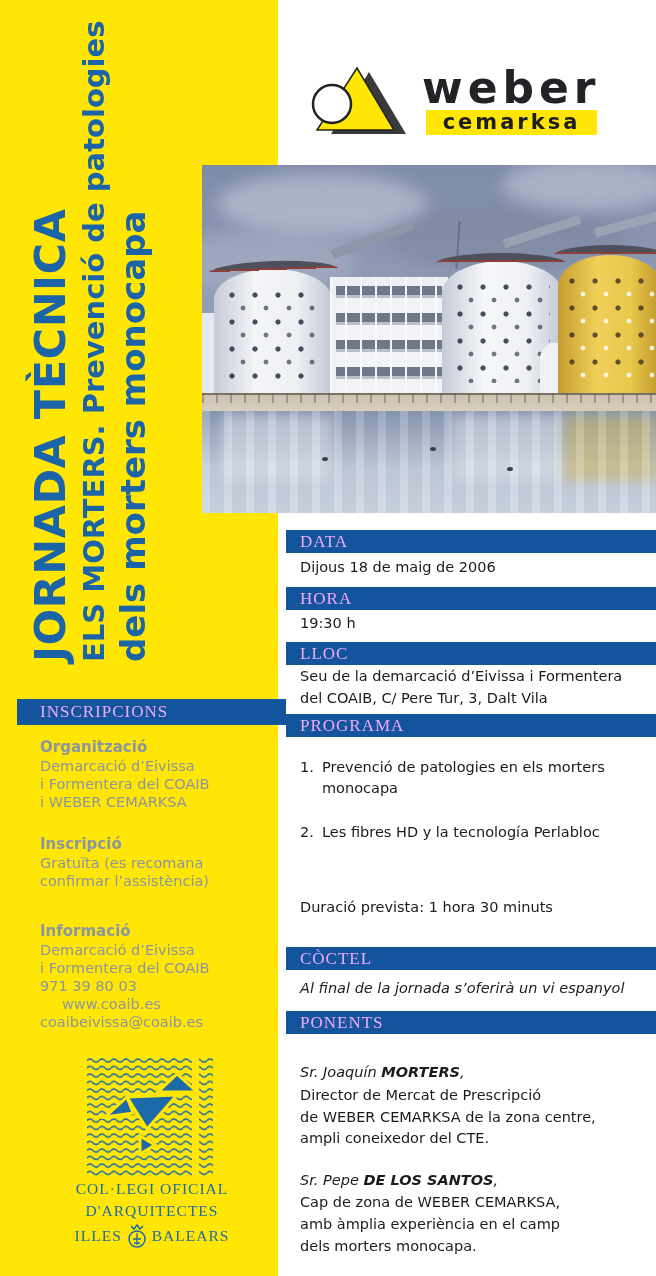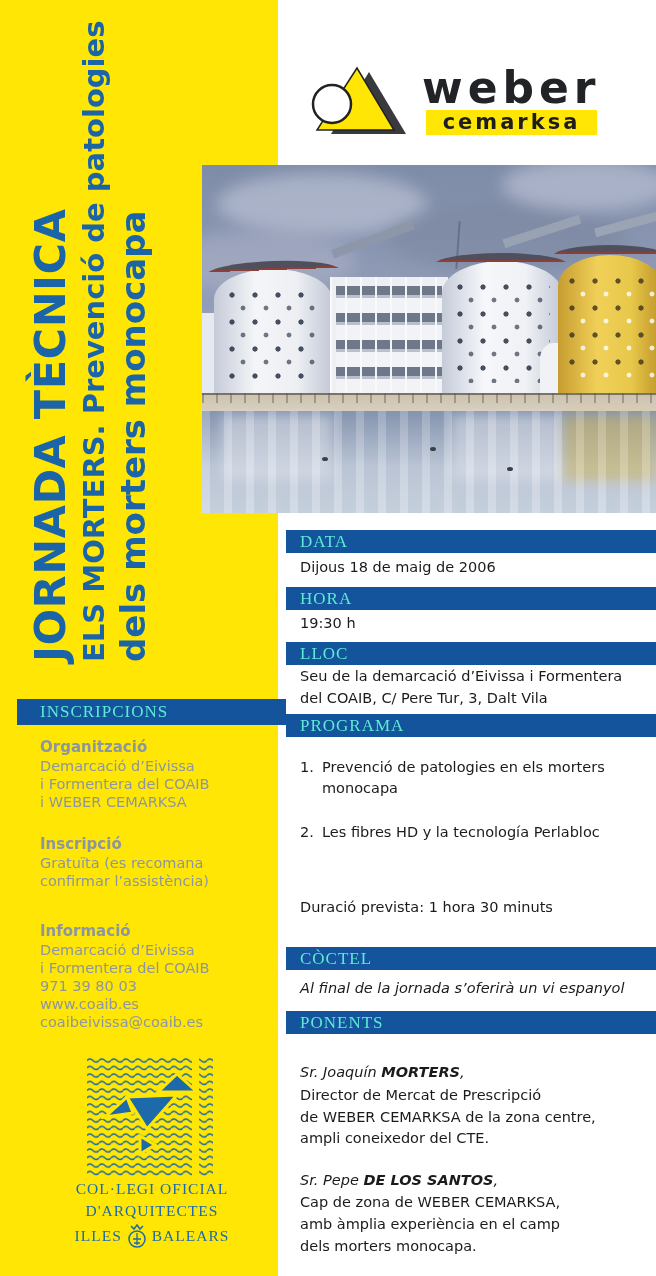--- a/index.html
+++ b/index.html
@@ -73,21 +73,21 @@
          background:repeating-linear-gradient(90deg,rgba(240,244,250,.45) 0 8px,rgba(140,155,180,.18) 8px 22px);}
   .refl{position:absolute;top:250px;height:66px;filter:blur(6px);opacity:.5;background:#E8EAF0;}
   .rf1{left:20px;width:110px;}
   .rf3{left:250px;width:110px;}
   .rf5{left:362px;width:92px;background:#D8B84A;}
   .buoy{position:absolute;width:6px;height:4px;border-radius:50%;background:#3A3F4C;}
   .by1{left:120px;top:292px;} .by2{left:228px;top:282px;} .by3{left:305px;top:302px;}
 
   
   .bar{position:absolute;left:286px;width:370px;height:23px;background:var(--bar_blue,#14549C);
-       color:#5eead4;font-family:"Liberation Serif",serif;font-size:17px;line-height:23px;
+       color:#f0abfc;font-family:"Liberation Serif",serif;font-size:17px;line-height:23px;
        letter-spacing:1px;padding-left:14px;box-sizing:border-box;}
   .bar-data{top:530px;} .bar-hora{top:587px;} .bar-lloc{top:642px;}
   .bar-programa{top:714px;} .bar-coctel{top:947px;} .bar-ponents{top:1011px;}
   .bar-inscripcions{left:17px;top:699px;width:269px;height:26px;line-height:26px;padding-left:23px;}
 
   
   .rtxt{position:absolute;left:300px;color:#1b1b1b;font-size:14.5px;line-height:21px;white-space:nowrap;}
   .t-data{top:557px;} .t-hora{top:613px;}
   .t-lloc1{top:666px;} .t-lloc2{top:688px;}
   .t-prog1{top:757px;} .t-prog1b{top:778px;left:322px;}
@@ -97,21 +97,21 @@
   .t-sp1{top:1062px;} .t-sp1a{top:1085px;} .t-sp1b{top:1107px;} .t-sp1c{top:1128px;}
   .t-sp2{top:1170px;} .t-sp2a{top:1192px;} .t-sp2b{top:1214px;} .t-sp2c{top:1236px;}
   .it{font-style:italic;}
   .bit{font-style:italic;font-weight:bold;}
 
   
   .stxt{position:absolute;left:40px;color:var(--sidebar_text,#8C96A0);font-size:14.5px;line-height:18px;white-space:nowrap;}
   .sb{font-weight:bold;font-size:15px;}
   .s-org{top:738px;} .s-org1{top:757px;} .s-org2{top:775px;} .s-org3{top:793px;}
   .s-ins{top:835px;} .s-ins1{top:854px;} .s-ins2{top:872px;}
-  .s-inf{top:922px;} .s-inf1{top:941px;} .s-inf2{top:959px;} .s-inf3{top:977px;} .s-inf4{top:995px;} .s-inf5{top:1013px;}
+  .s-inf{top:922px;} .s-inf1{top:941px;} .s-inf2{top:959px;} .s-inf3{top:977px;} .s-inf4{top:995px;margin-left:22px;} .s-inf5{top:1013px;}
 
   
   .coaib-mark{position:absolute;left:87px;top:1057px;}
   .coaib-line{position:absolute;left:57px;width:190px;text-align:center;color:var(--logo_blue,#1D6AAB);
         font-family:"Liberation Serif",serif;font-size:15.5px;letter-spacing:1px;white-space:nowrap;}
   .cl1{top:1180px;} .cl2{top:1202px;}
   .cl3{top:1222px;display:flex;align-items:center;justify-content:center;gap:4px;text-align:right;}
 </style>
 </head>
 <body>

